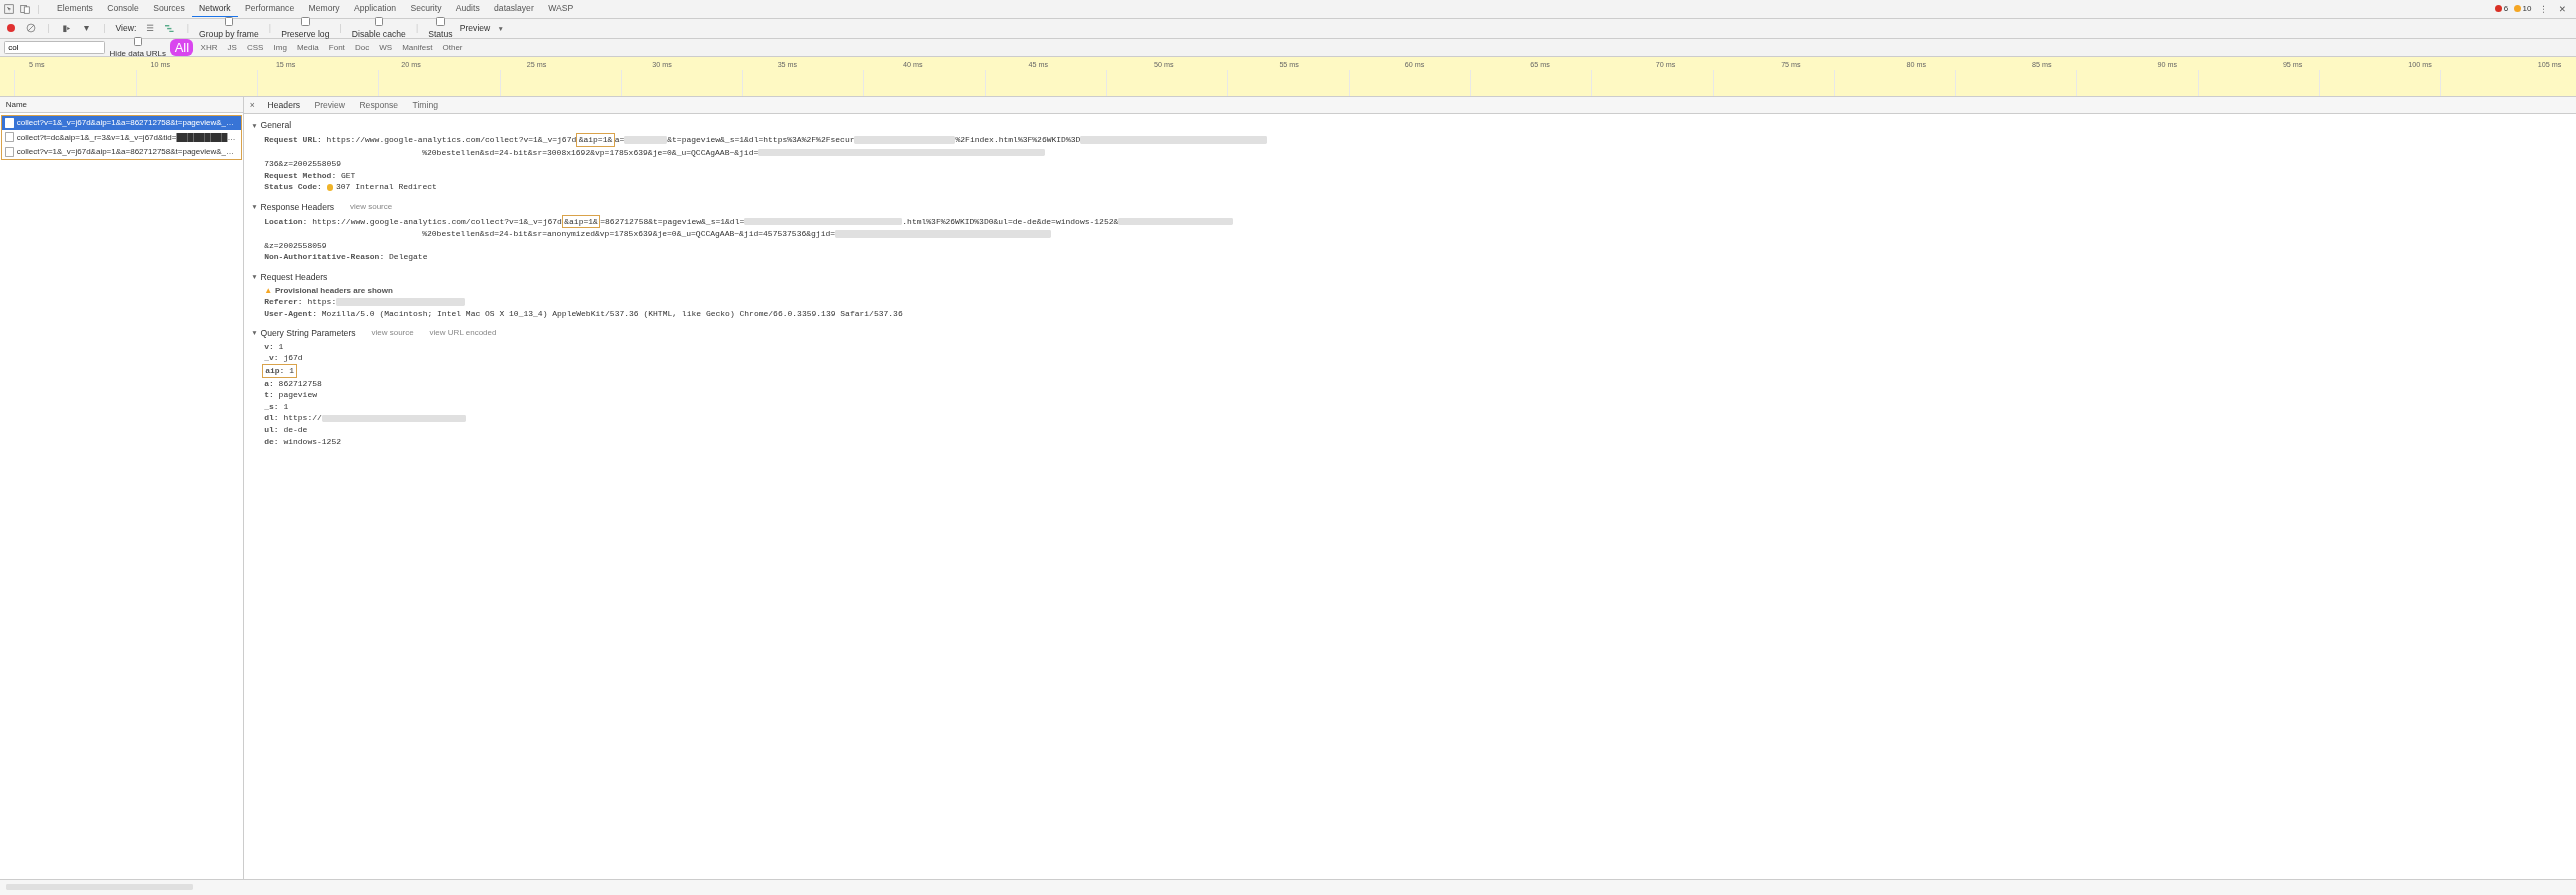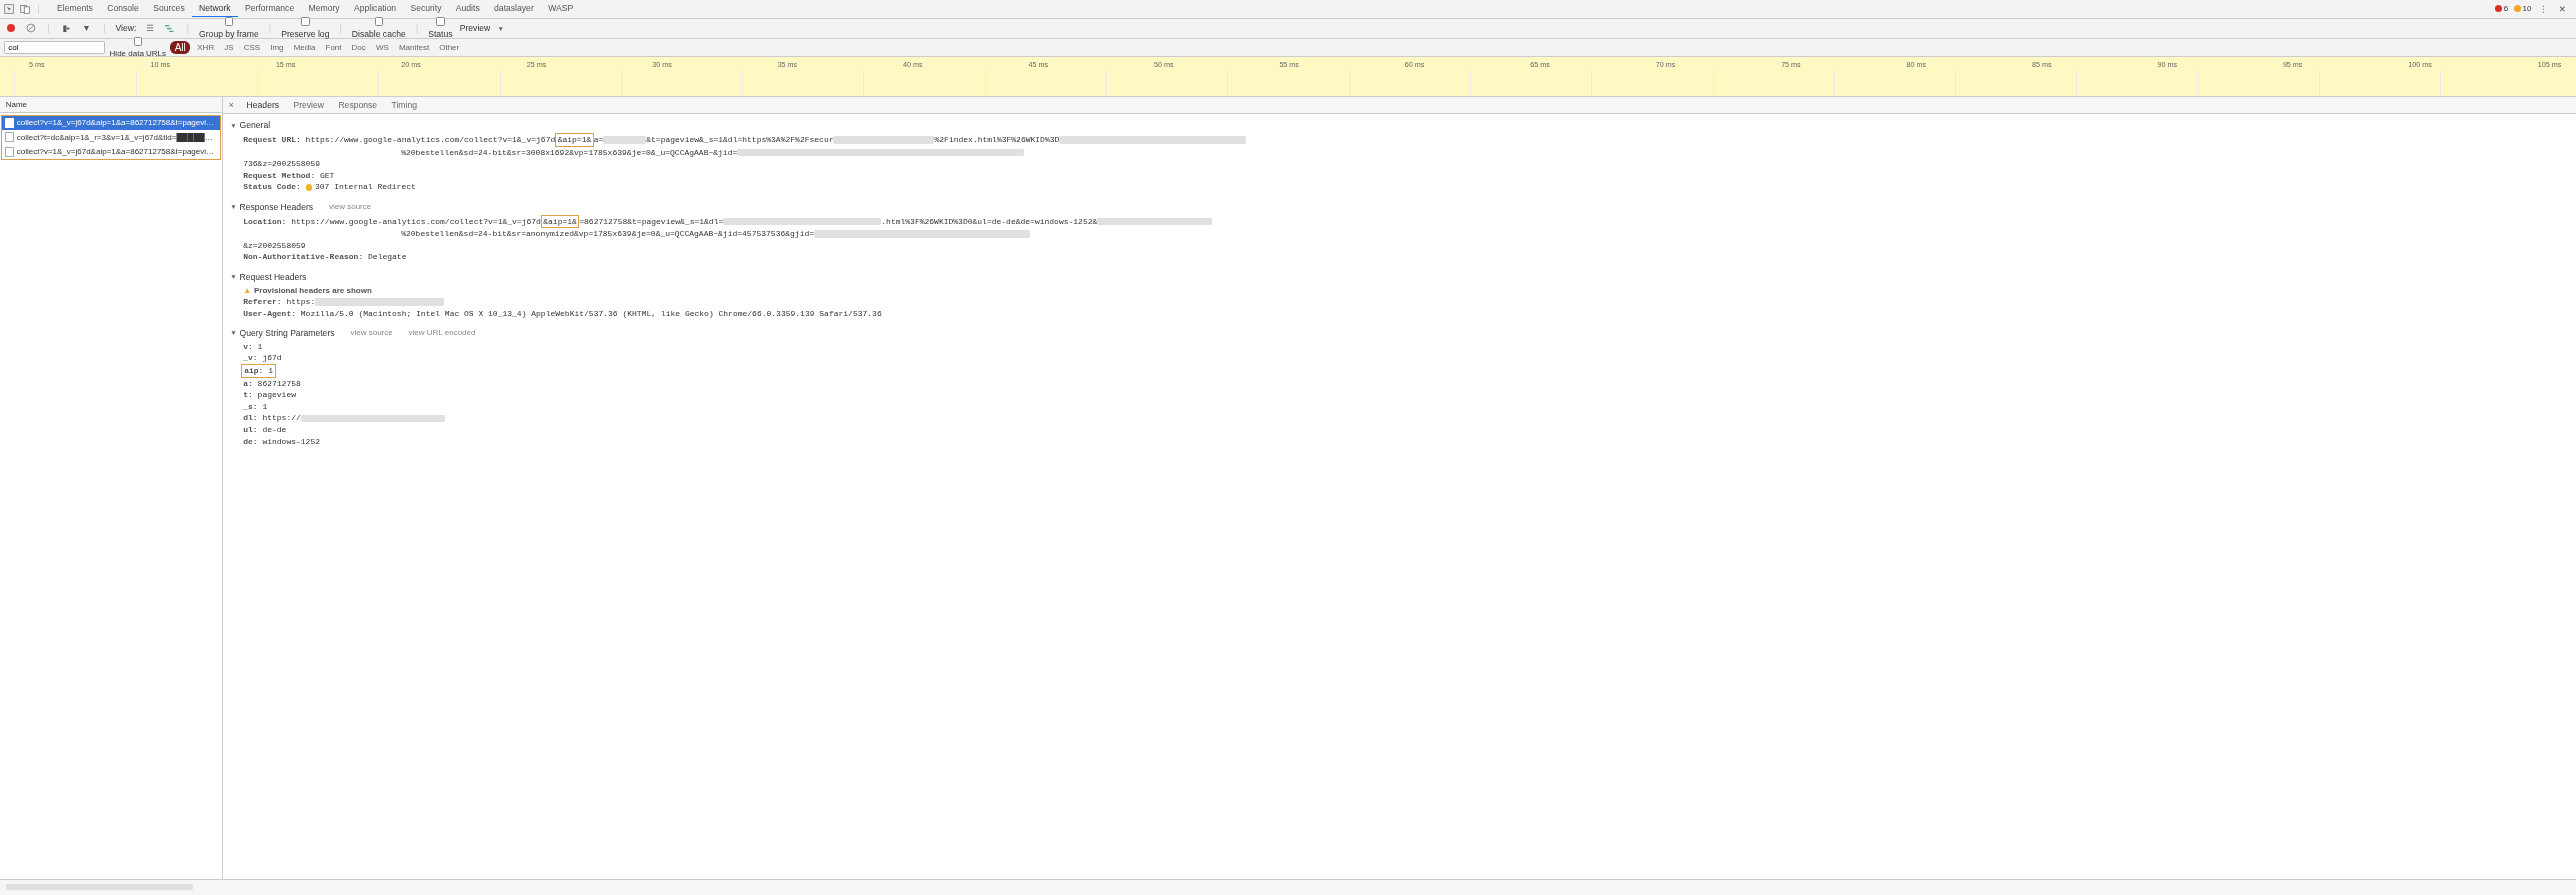--- a/index.html
+++ b/index.html
@@ -43,31 +43,31 @@
   .chk { display:flex; align-items:center; gap:2.9px;flex-direction:column;}
   .chk .box { width:8.6px;height:8.6px;border:0.7px solid #888;background:#fff;border-radius:1.4px;}
   .toolbar3 {
     display:flex; align-items:center; height:18.7px; border-bottom:0.7px solid #ccc;
     background:#f3f3f3; padding:0 4.3px; gap:4.3px; font-size:8px;
   }
   .filter-input {
     width:101px; height:13px; border:0.7px solid #bbb; background:#fff;
     border-radius:1.4px; padding:0 2.9px; font-size:8px; outline:none;
   }
-  .pill { padding:0.7px 4.3px; border-radius:5.7px; background:#7f1d1d; color:#fff; font-size:10px;}
+  .pill { padding:0.7px 4.3px; border-radius:5.7px; background:#d946ef; color:#fff; font-size:13px;}
   .ft { color:#666; padding:0 2.9px; cursor:pointer;}
   .timeline {
     height:40px; border-bottom:0.7px solid #ccc; position:relative; background:#fef9c3;
   }
   .timeline .ticks { display:flex; justify-content:space-between; padding:2.9px 14.4px 0 29px; font-size:7.2px; color:#666;}
   .timeline .grid { position:absolute; top:13px; left:14.4px; right:14.4px; bottom:0; display:flex; }
   .timeline .grid div { flex:1; border-left:0.7px solid #e8e8e8;}
   .main { display:flex; height: calc(100vh - 101px); }
   .sidebar {
-    width:223px; border-right:0.7px solid #ccc; display:flex; flex-direction:column;
+    width:244px; border-right:0.7px solid #ccc; display:flex; flex-direction:column;
   }
   .sidebar-head { height:16px; border-bottom:0.7px solid #ccc; padding:2.2px 5.7px; font-size:8px; color:#333; background:#f6f6f6;}
   .reqlist { border:1.1px solid #d9a24a; margin:1.4px; }
   .reqrow {
     display:flex; align-items:center; gap:2.9px; padding:2.2px 2.9px; font-size:8px;
     white-space:nowrap; overflow:hidden; text-overflow:ellipsis; cursor:pointer;
   }
   .reqrow.sel { background:#3874d6; color:#fff; }
   .reqrow .doc { width:8.6px;height:10px;border:0.7px solid #aaa;background:#fff;flex:0 0 auto;border-radius:0.7px;}
   .reqrow.sel .doc { border-color:#fff; }

